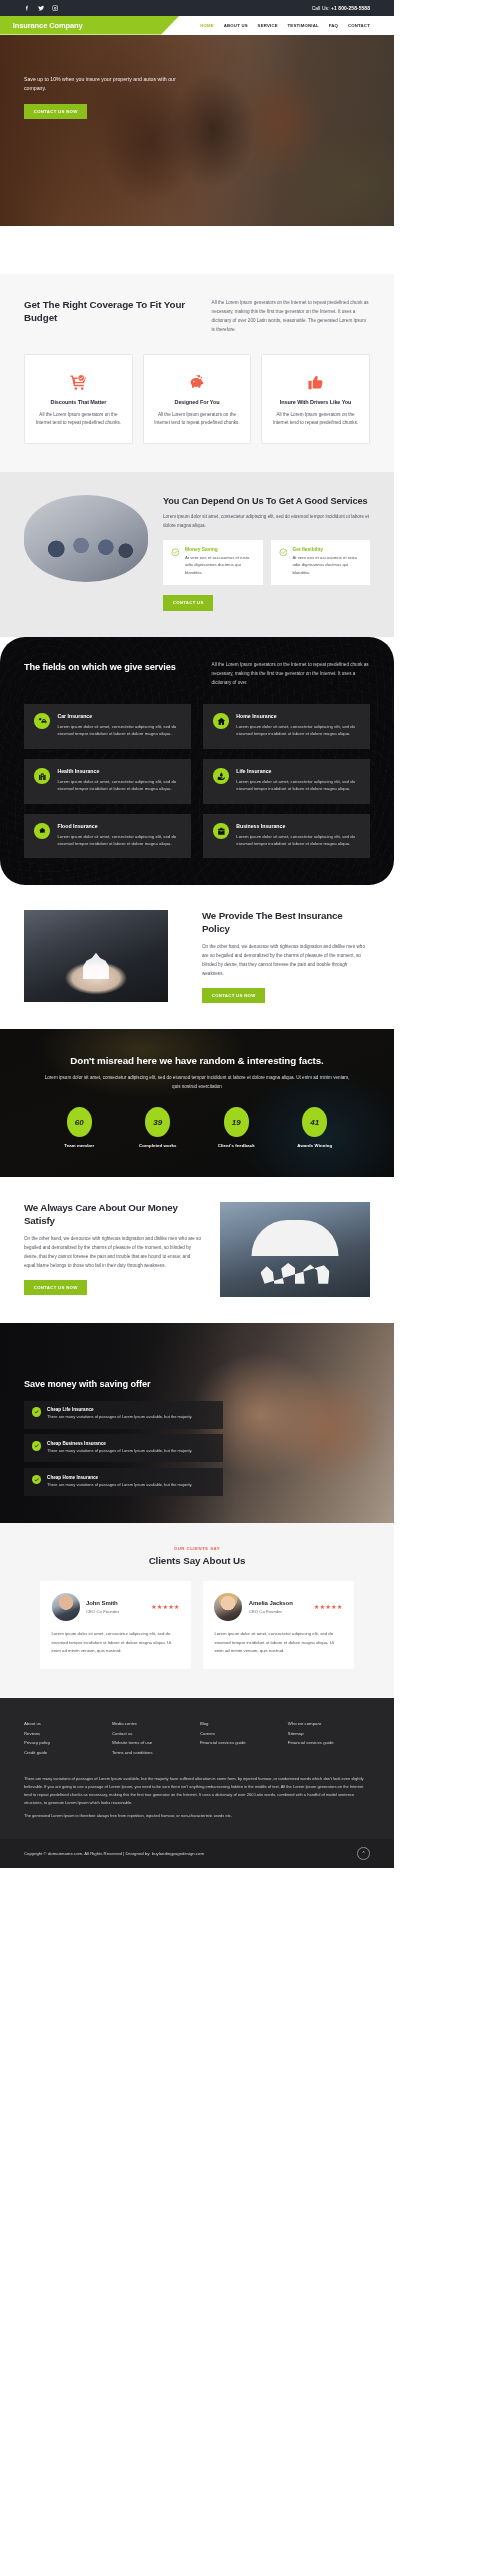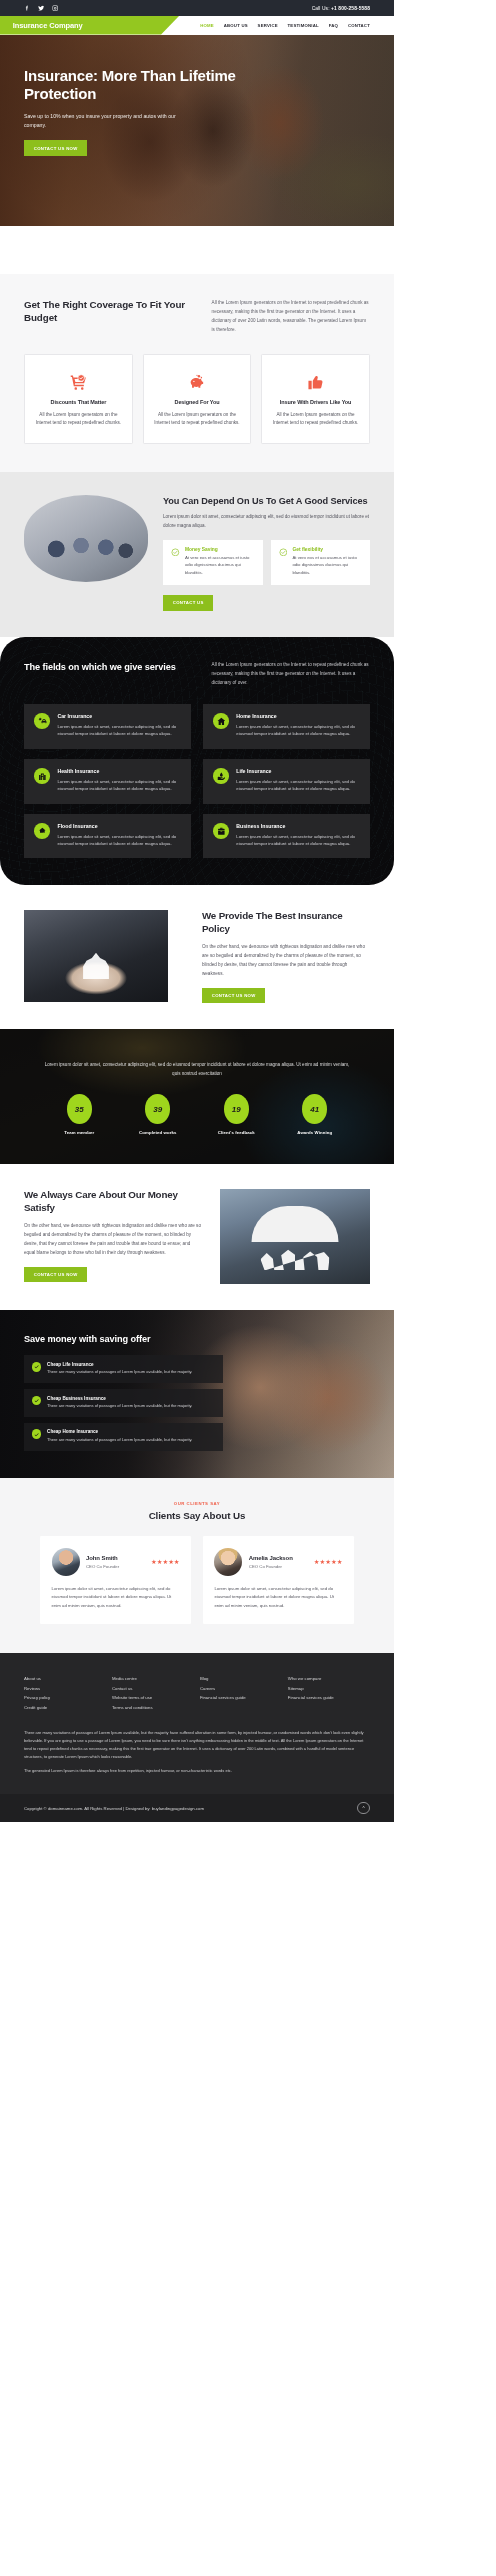--- a/index.html
+++ b/index.html
@@ -194,21 +194,21 @@
 
   
   .save {
     position:relative; padding:23px 24px 26.6px; overflow:hidden;
     background:
       radial-gradient(ellipse 98px 87px at 66% 46%, #c09272 0%, rgba(192,146,114,0) 72%),
       radial-gradient(ellipse 87px 81px at 83% 52%, #a87658 0%, rgba(168,118,88,0) 72%),
       linear-gradient(120deg,#1b1c1e 0%,#272424 32%,#4f4440 54%,#8c7a6a 78%,#b7a695 100%);
   }
   .save::before { content:""; position:absolute; inset:0; background:linear-gradient(90deg, rgba(10,10,12,.9) 0%, rgba(12,12,14,.78) 32%, rgba(20,18,18,.25) 60%, rgba(30,26,24,.1) 100%); }
-  .save-inner { position:relative; max-width:199px; }
+  .save-inner { position:relative; max-width:199px;margin-top:32px; }
   .save h2 { font-size:9.2px; line-height:1.35; color:#ffffff; font-weight:700; letter-spacing:-0.1px; }
   .save-list { margin-top:10.4px; display:flex; flex-direction:column; gap:5.8px; }
   .save-item {
     background:rgba(28,28,30,.82); padding:6.4px 7.5px 7.5px; display:flex; gap:5.8px; align-items:flex-start;
   }
   .save-item .dot {
     width:9.8px; height:9.8px; border-radius:50%; background:#9fd61d; flex:none;
     display:flex; align-items:center; justify-content:center;
   }
   .save-item .dot svg { display:block; fill:#111; }
@@ -293,21 +293,20 @@
       <a href="#">TESTIMONIAL</a>
       <a href="#">FAQ</a>
       <a href="#">CONTACT</a>
     </nav>
   </div>
 
   <section class="hero">
     <div class="hero-photo"></div>
     <div class="hero-shade"></div>
     <div class="hero-inner">
-      <h1>Insurance: More Than Lifetime Protection</h1>
       <p>Save up to 10% when you insure your property and autos with our company.</p>
       <button class="btn-green">CONTACT US NOW</button>
     </div>
   </section>
 
   <section class="coverage">
     <div class="cov-row">
       <h2>Get The Right Coverage To Fit Your Budget</h2>
       <p>All the Lorem Ipsum generators on the Internet to repeat predefined chunk as necessary, making this the first true generator on the Internet. It uses a dictionary of over 200 Latin words, reasonable. The generated Lorem Ipsum is therefore.</p>
     </div>
@@ -470,24 +469,25 @@
   <section class="policy">
     <div class="policy-img"></div>
     <div class="policy-right">
       <h2>We Provide The Best Insurance Policy</h2>
       <p>On the other hand, we denounce with righteous indignation and dislike men who are so beguiled and demoralized by the charms of pleasure of the moment, so blinded by desire, that they cannot foresee the pain and trouble through weakness.</p>
       <button class="btn-green">CONTACT US NOW</button>
     </div>
   </section>
 
   <section class="facts">
+    <h2>Don't misread here we have random &amp; interesting facts.</h2>
     <p class="sub">Lorem ipsum dolor sit amet, consectetur adipiscing elit, sed do eiusmod tempor incididunt ut labore et dolore magna aliqua. Ut enim ad minim veniam, quis nostrud exercitation</p>
     <div class="counters">
       <div class="counter">
-        <div class="bubble">35</div>
+        <div class="bubble">60</div>
         <div class="clabel">Team member</div>
       </div>
       <div class="counter">
         <div class="bubble">39</div>
         <div class="clabel">Completed works</div>
       </div>
       <div class="counter">
         <div class="bubble">19</div>
         <div class="clabel">Client's feedback</div>
       </div>

